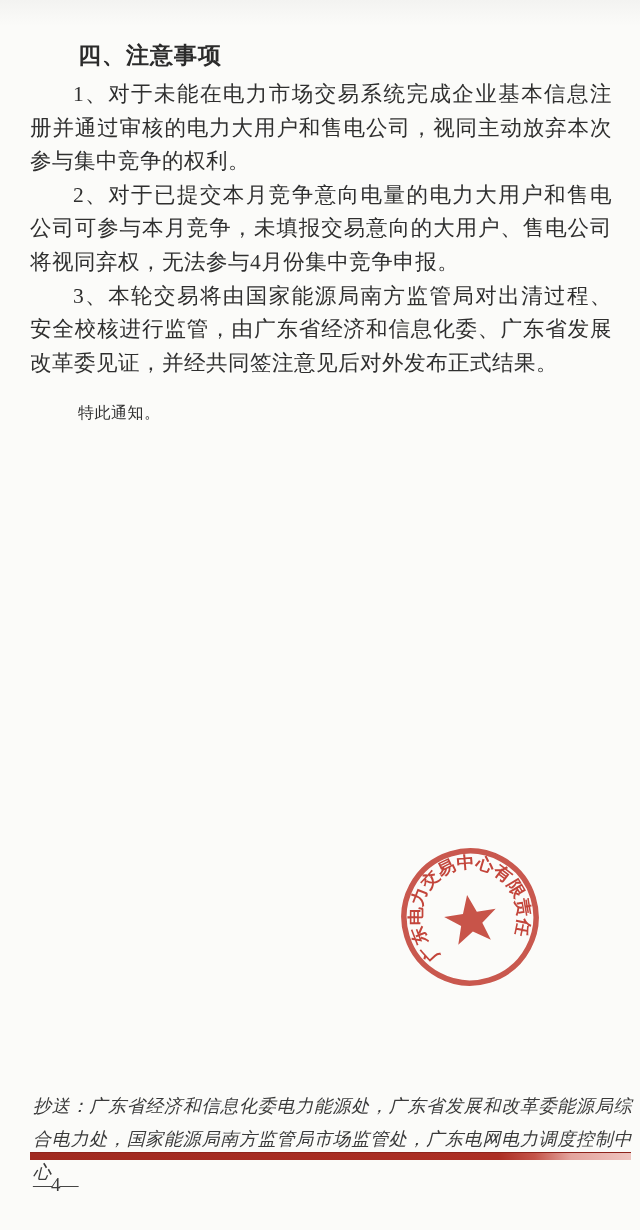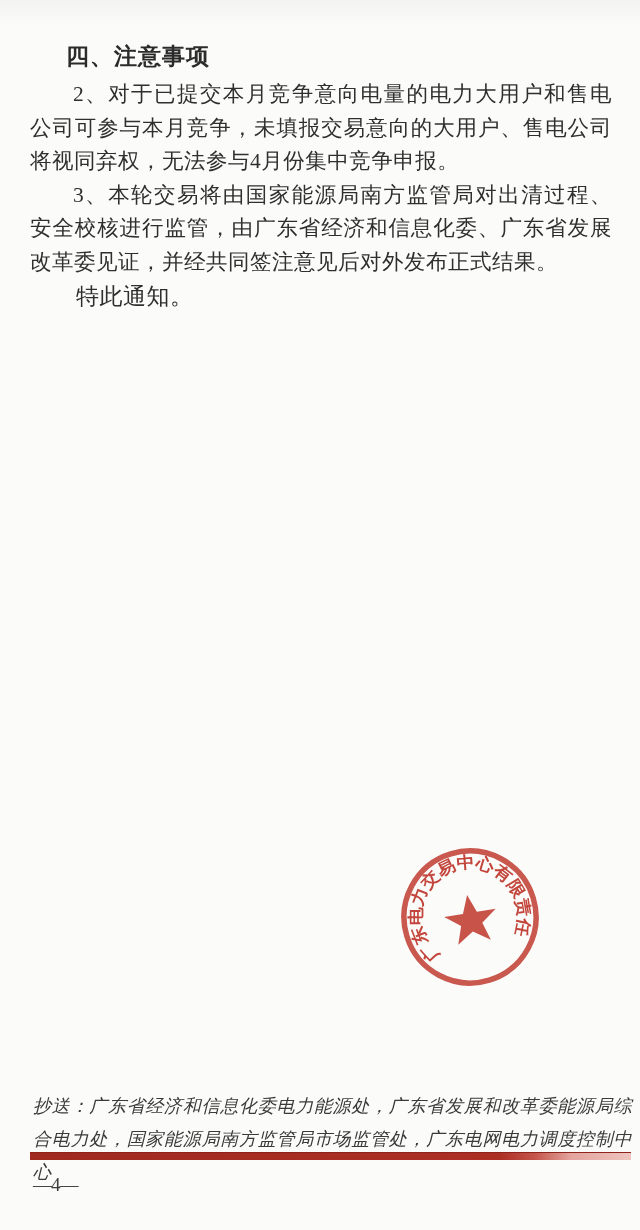--- a/index.html
+++ b/index.html
@@ -14,40 +14,40 @@
     color: #2f2f2f;
     overflow: hidden;
   }
   .content {
     position: absolute;
     left: 30px;
     top: 40px;
     width: 582px;
   }
   .section-heading {
-    margin: 0 0 6px 36px;
-    font-family: Liberation Sans, sans-serif;
+    margin: 0 0 6px 48px;
+    font-family: Liberation Serif, serif;
     font-weight: bold;
     font-size: 23px;
     line-height: 32px;
     color: #2b2b2b;
     letter-spacing: 1px;
   }
   .para {
     margin: 0;
     font-size: 21.5px;
     line-height: 33.6px;
     text-align: justify;
     text-justify: inter-ideograph;
     text-indent: 2em;
     letter-spacing: 0.5px;
   }
   .closing {
-    margin: 0;
-    font-size: 23px;
+    margin: 16px;
+    font-size: 16px;
     line-height: 33.6px;
     text-indent: 2em;
     letter-spacing: 0.5px;
   }
   .signature {
     position: absolute;
     left: 393px;
     top: 958px;
     font-size: 21px;
     line-height: 33px;
@@ -100,20 +100,21 @@
     letter-spacing: -1px;
   }
 </style>
 </head>
 <body>
 
 <div class="page">
 
   <div class="content">
     <h1 class="section-heading">四、注意事项</h1>
+    <p class="para">1、对于未能在电力市场交易系统完成企业基本信息注册并通过审核的电力大用户和售电公司，视同主动放弃本次参与集中竞争的权利。</p>
     <p class="para">2、对于已提交本月竞争意向电量的电力大用户和售电公司可参与本月竞争，未填报交易意向的大用户、售电公司将视同弃权，无法参与4月份集中竞争申报。</p>
     <p class="para">3、本轮交易将由国家能源局南方监管局对出清过程、安全校核进行监管，由广东省经济和信息化委、广东省发展改革委见证，并经共同签注意见后对外发布正式结果。</p>
     <p class="closing">特此通知。</p>
   </div>
 
   <div class="seal">
     <svg width="152" height="152" viewBox="0 0 152 152">
       <circle cx="76" cy="76" r="66" fill="none" stroke="#c2372c" stroke-width="5.5" opacity="0.9"></circle>
       <defs>
         <path id="sealArc" d="M 36.8,103.9 A 48.5,48.5 0 1 1 115.2,103.9" fill="none"></path>

